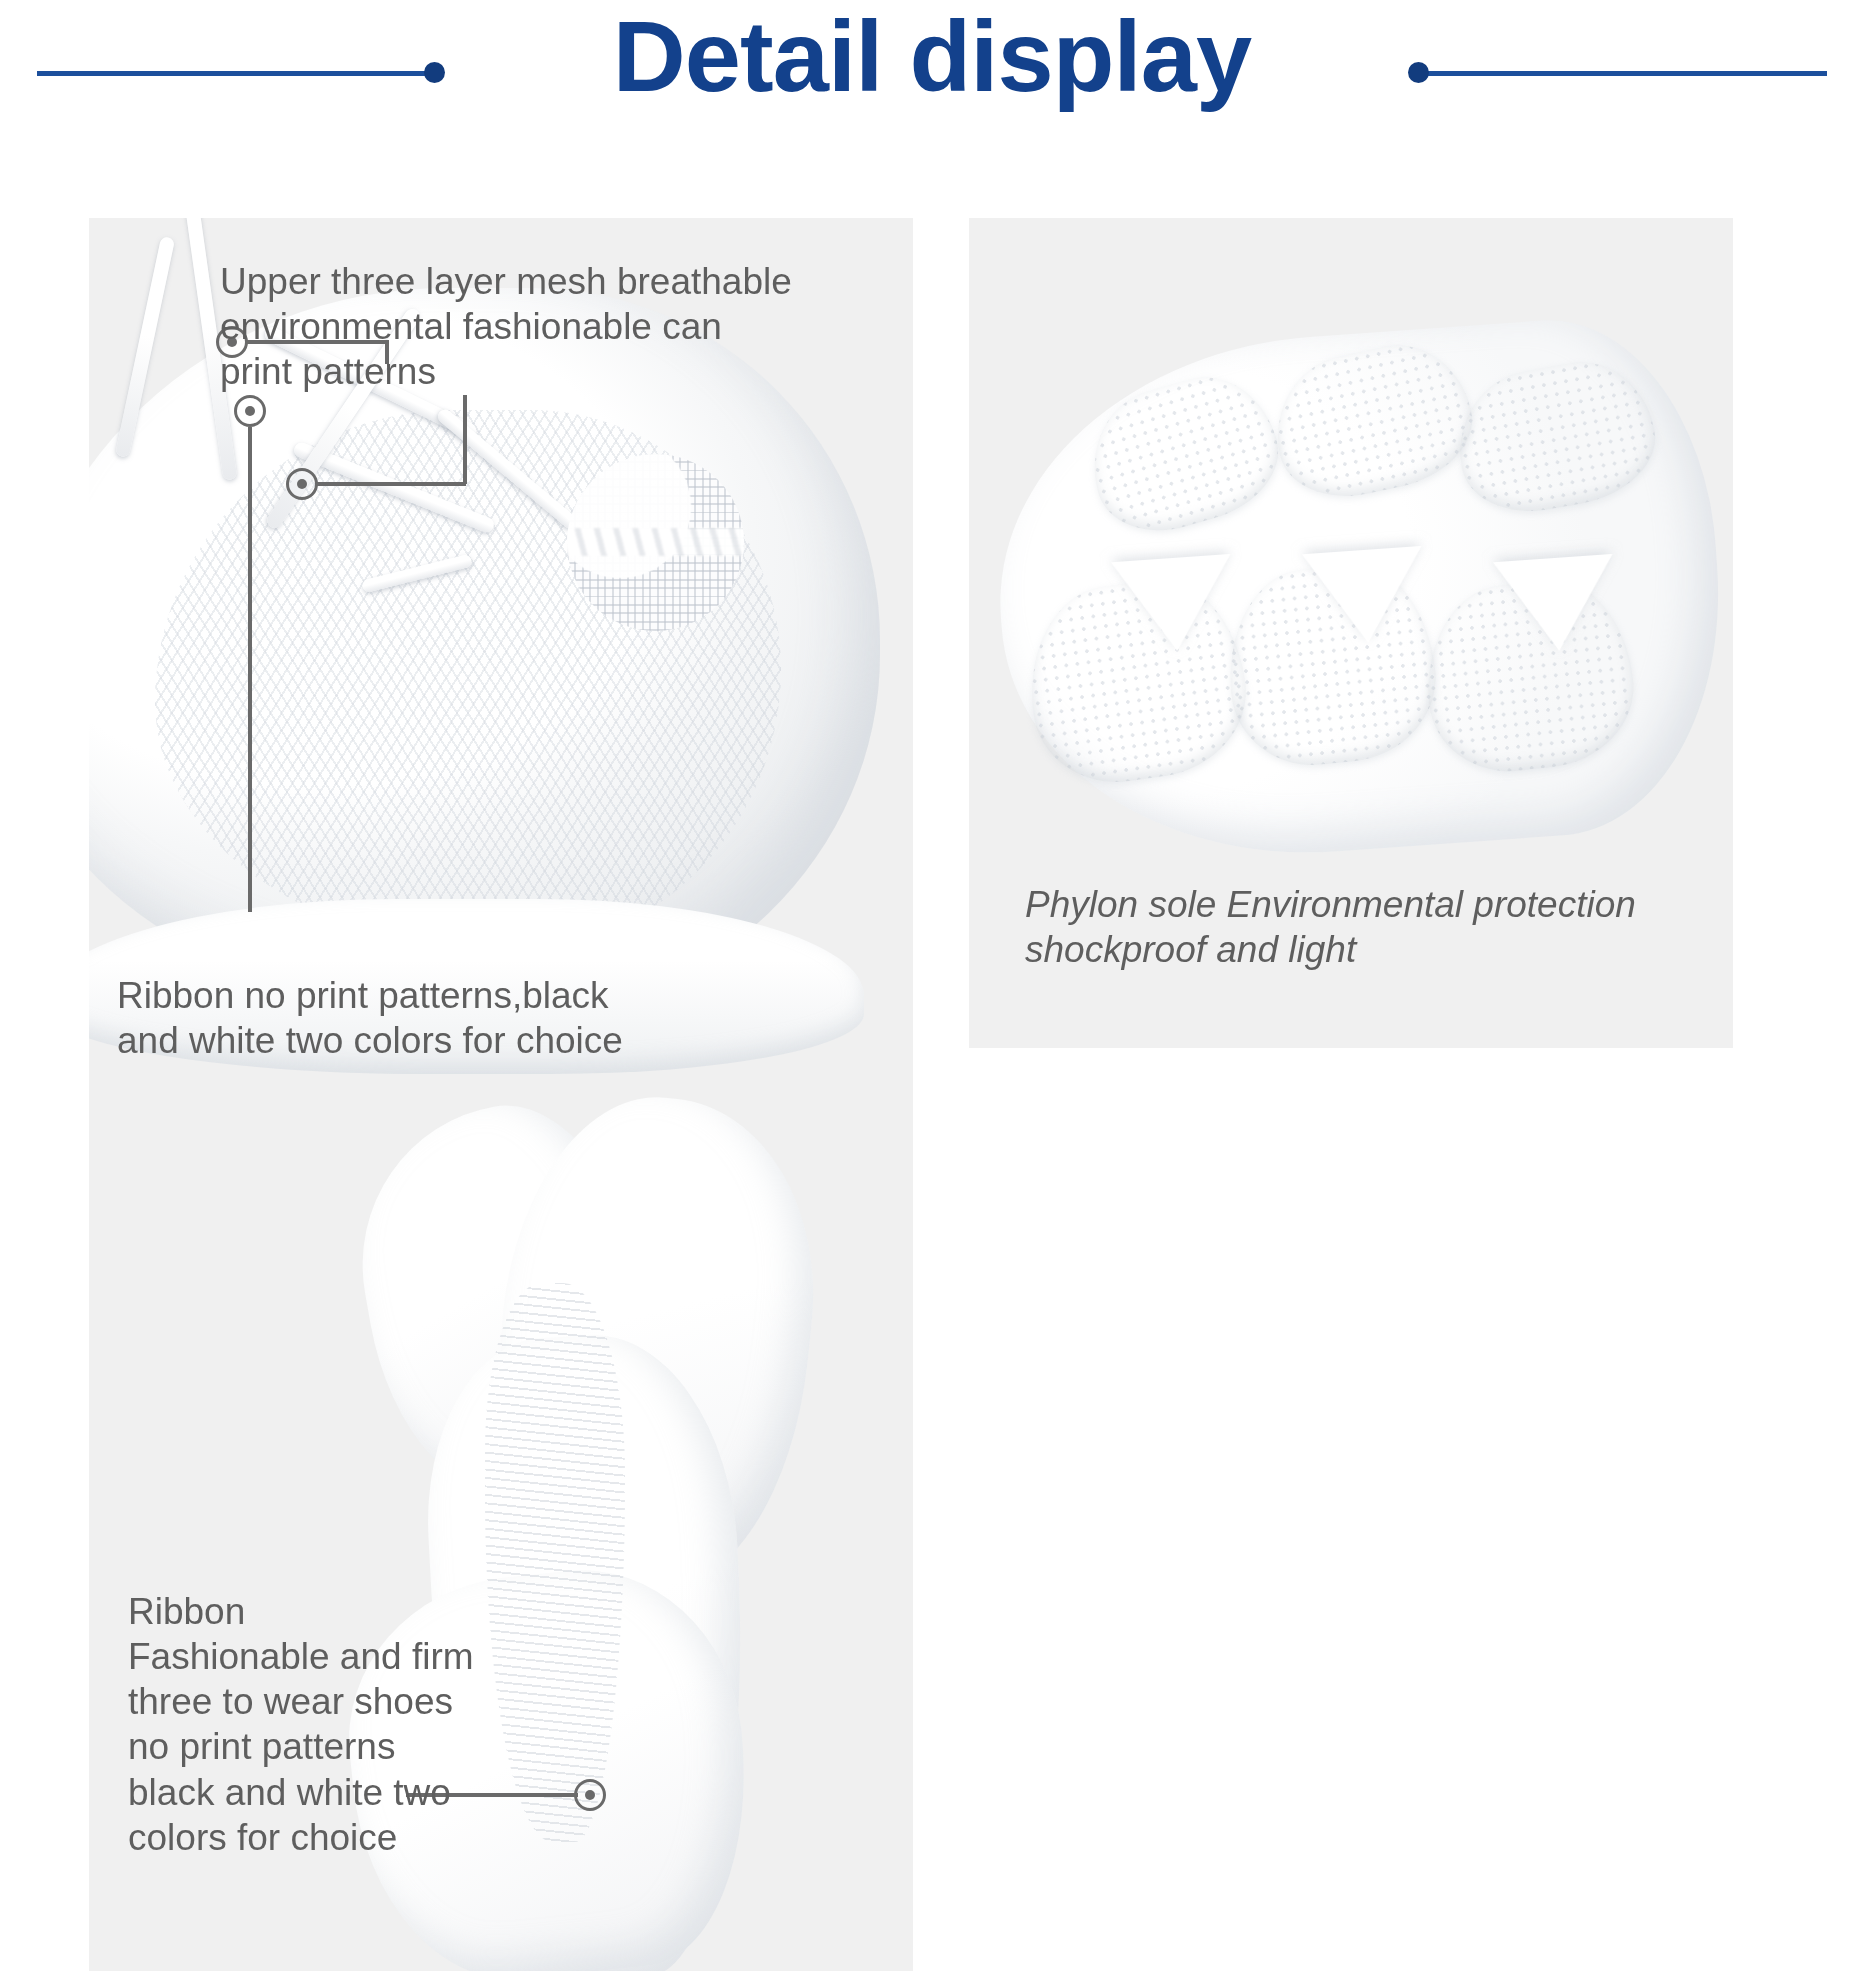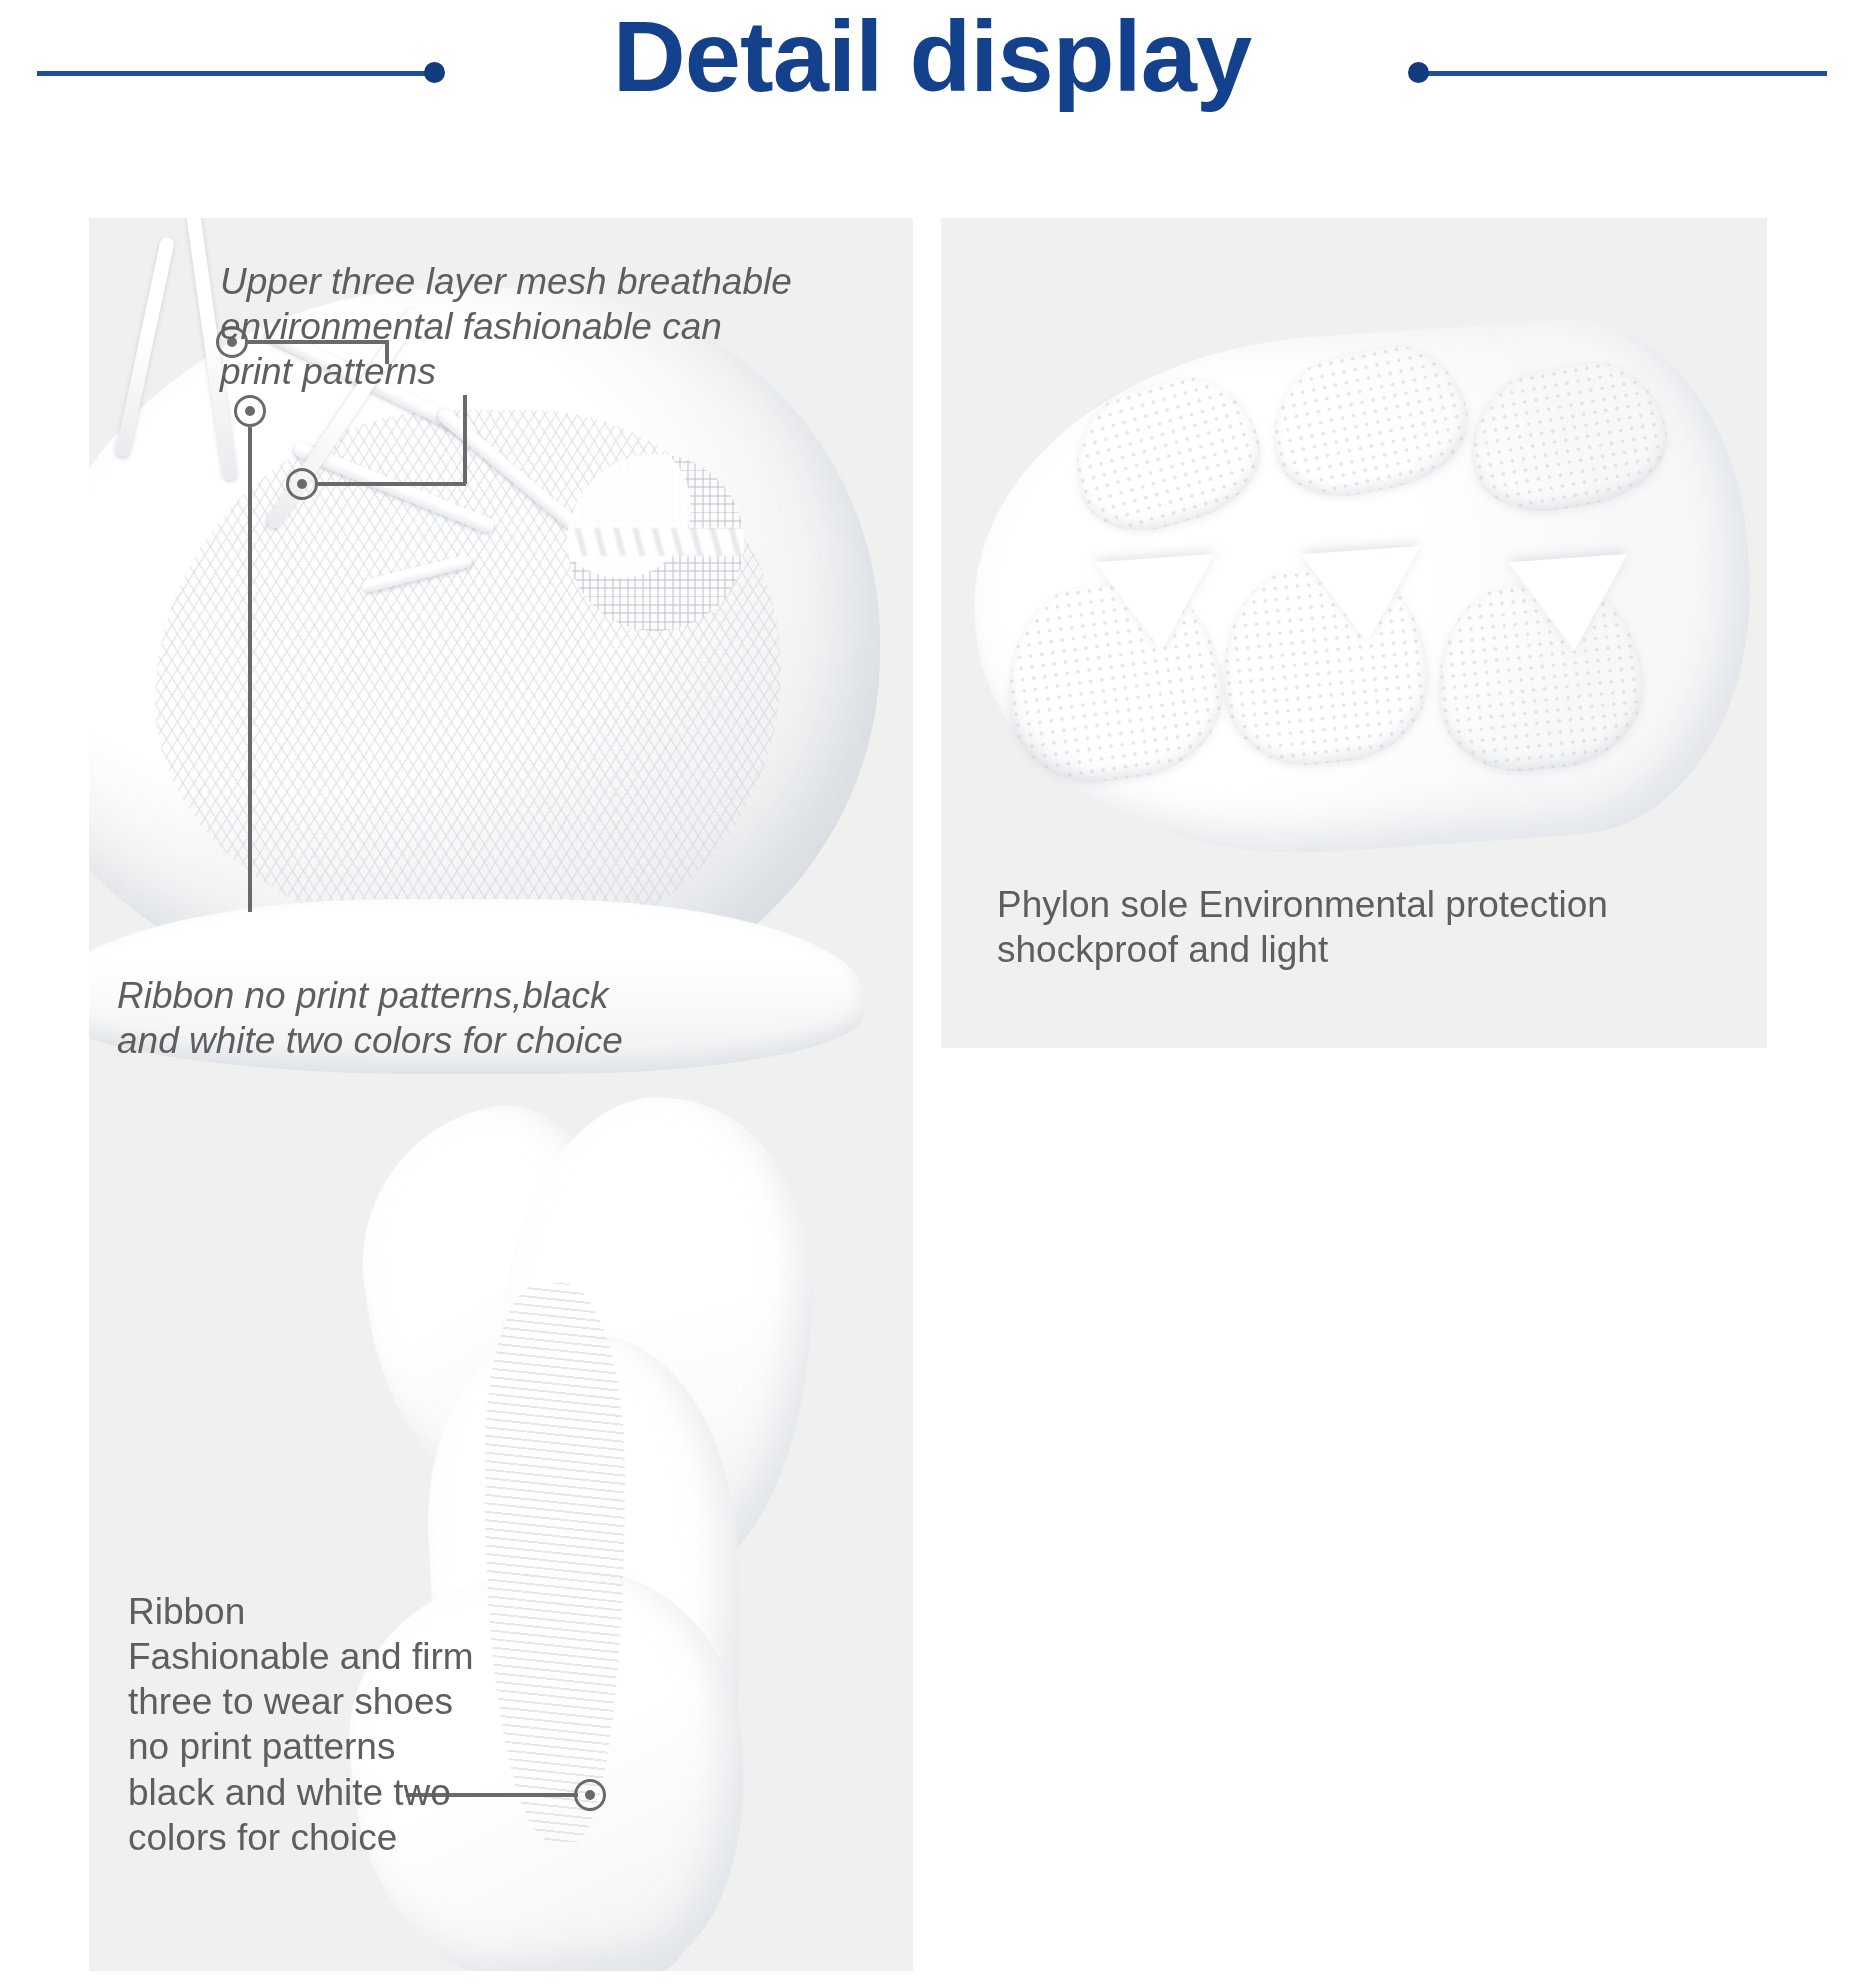--- a/index.html
+++ b/index.html
@@ -57,22 +57,22 @@
     left: 89px;
     top: 218px;
     width: 1685px;
     height: 1753px;
   }
   .panel {
     position: absolute;
     background: #F0F0F0;
     overflow: hidden;
   }
-  #panel-upper-mesh   { left: 0;    top: 0;    width: 824px; height: 873px; font-style: italic; }
-  #panel-phylon-sole  { left: 852px; top: 0;   width: 826px; height: 830px; }
+  #panel-upper-mesh   { left: 0;    top: 0;    width: 824px; height: 873px; }
+  #panel-phylon-sole  { left: 880px; top: 0;   width: 764px; height: 830px; font-style: italic; }
   #panel-ribbon-collar{ left: 0;    top: 871px; width: 824px; height: 882px; }
   #panel-insole       { left: 860px; top: 871px; width: 826px; height: 882px; }
 
   
   .callout-text {
     position: absolute;
     color: #5E5E5E;
     font-size: 37px;
     line-height: 1.22;
     white-space: pre-line;

